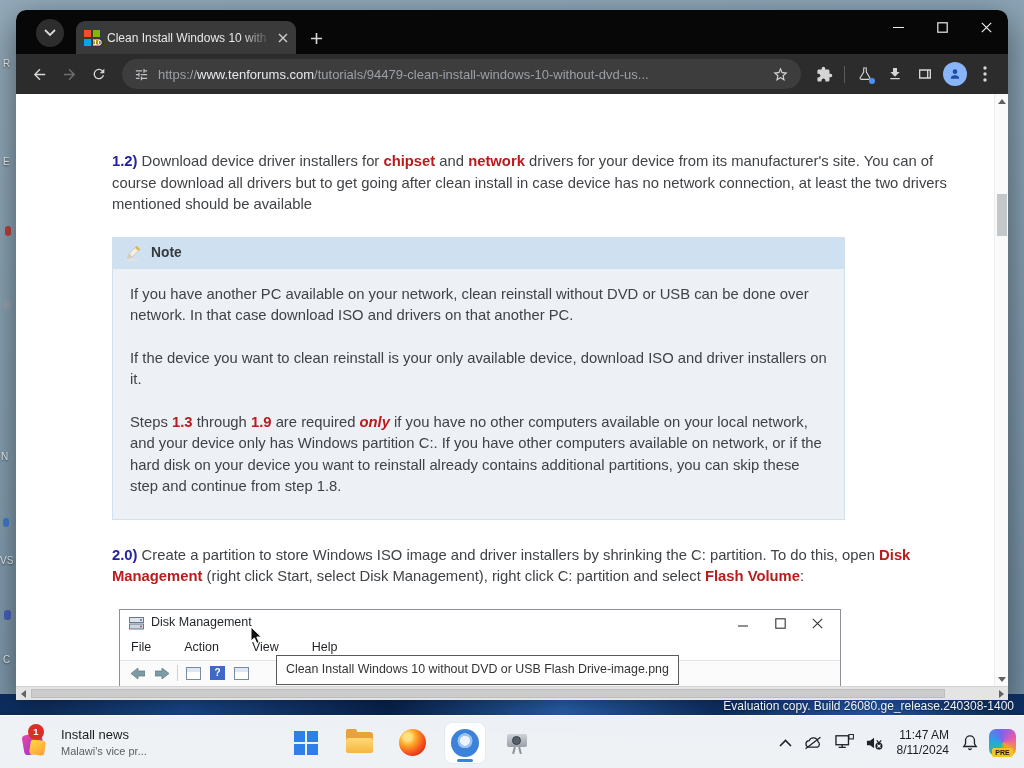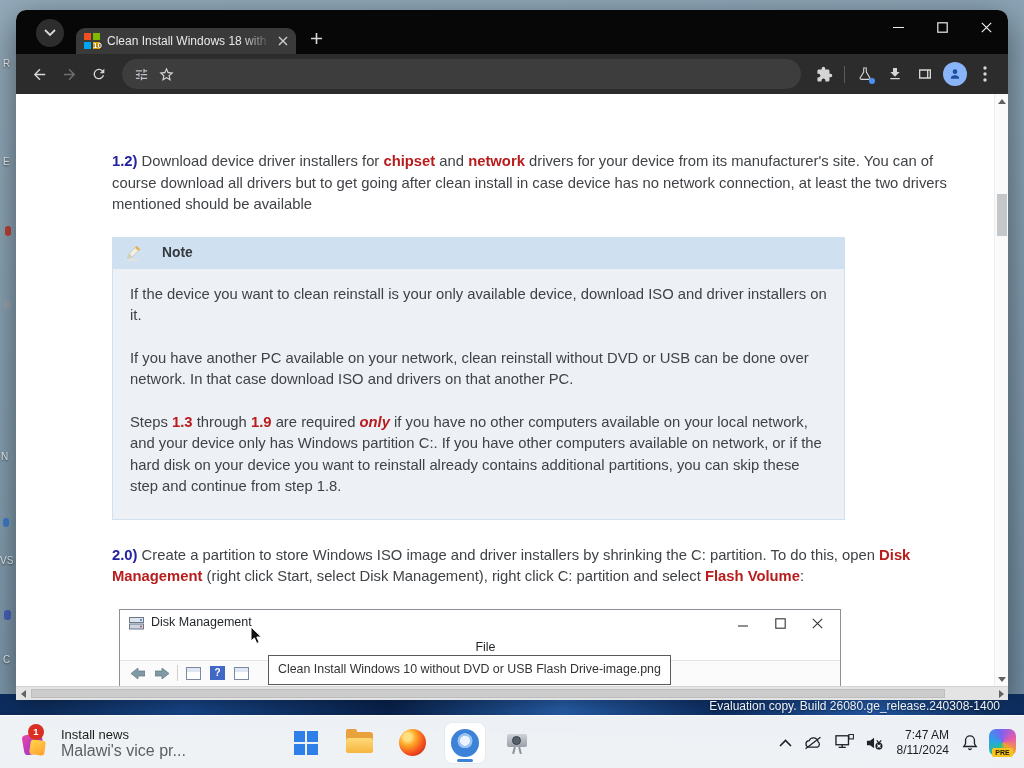--- a/index.html
+++ b/index.html
@@ -12,21 +12,21 @@
   .desk-label { position:absolute; color:#f2f5f8; font-size:10px; text-shadow:0 1px 2px rgba(0,0,0,.55); }
   .desk-dot { position:absolute; border-radius:3px; }
 
   
   .bw { position:absolute; left:16px; top:10px; width:992px; height:690px; border-radius:10px 10px 0 0;
         overflow:hidden; box-shadow:0 10px 34px rgba(0,0,0,.5); background:#fff; }
 
   .titlebar { height:44px; background:#070707; display:flex; align-items:flex-end; position:relative; }
   .tab-search { width:28px; height:28px; border-radius:50%; background:#2d2d2d; margin:0 0 7px 20px;
       display:flex; align-items:center; justify-content:center; color:#d8d8d8; }
-  .tab { margin-left:12px; width:220px; height:26px; background:#3a3a3a; border-radius:9px 9px 0 0;
+  .tab { margin-left:12px; width:220px; height:33px; background:#3a3a3a; border-radius:9px 9px 0 0;
       display:flex; align-items:center; padding:0 8px; gap:7px; }
   .favicon { width:16px; height:16px; position:relative; flex:none; }
   .favicon i { position:absolute; width:7px; height:7px; }
   .favicon .f1 { left:0; top:0; background:#f25022; }
   .favicon .f2 { right:0; top:0; background:#7fba00; }
   .favicon .f3 { left:0; bottom:0; background:#00a4ef; }
   .favicon .f4 { right:0; bottom:0; background:#ffb900; }
   .favicon b { position:absolute; right:-2px; bottom:-1px; color:#fff; font-size:8px; text-shadow:0 0 2px #000; }
   .tab-title { color:#e9e9e9; font-size:12px; white-space:nowrap; overflow:hidden; flex:1;
       -webkit-mask-image:linear-gradient(90deg,#000 82%,transparent); mask-image:linear-gradient(90deg,#000 82%,transparent); }
@@ -54,62 +54,62 @@
   .vs-arrow { position:absolute; left:0; width:14px; height:14px; display:flex; align-items:center; justify-content:center; color:#5f6368; }
   .vs-thumb { position:absolute; left:2px; width:10px; top:100px; height:42px; background:#c4c7ca; }
   .page { position:absolute; left:96px; right:32px; top:0; }
 
   .p-step { margin-top:57px; }
   .step-num { color:#23239f; font-weight:bold; }
   .p-step b, .note-body b { color:#b91c1c; }
 
   .notebox { margin-top:21px; width:733px; border:1px solid #cfe1f1; }
   .note-head { height:31px; background:#cfe1f1; display:flex; align-items:center; gap:10px; padding:0 11px; }
-  .note-title { font-weight:bold; font-size:13.8px; color:#35393d;margin-left:11px; }
+  .note-title { font-weight:bold; font-size:13.8px; color:#35393d; }
   .note-body { background:#edf1f6; padding:15px 17px 21px; }
   .note-body p + p { margin-top:21px; }
 
   .p-13 { margin-top:25px; }
 
   
   .dm { position:relative; margin-top:21px; margin-left:7px; width:722px; height:120px;
       border:1px solid #8d9096; background:#fff; font-size:12.5px; color:#1f2328; }
   .dm-title { height:27px; display:flex; align-items:center; gap:7px; padding:0 9px; }
   .dm-controls { margin-left:auto; display:flex; align-items:center; gap:26px; padding-right:8px; color:#222; }
-  .dm-menu { height:23px; display:flex; gap:33px; padding-left:11px; align-items:center;flex-direction:column; }
+  .dm-menu { height:23px; display:flex; gap:33px; padding-left:11px; align-items:center; }
   .dm-toolbar { height:27px; border-top:1px solid #e3e3e3; border-bottom:1px solid #cfcfcf; background:#fbfbfb;
       display:flex; align-items:center; gap:7px; padding-left:9px; }
   .dm-ico { width:17px; height:15px; display:flex; align-items:center; justify-content:center; }
   .dm-grid { width:15px; height:13px; border:1px solid #7b8aa0; background:linear-gradient(#dfe7f2 35%,#fff 35%); }
   .dm-help { width:15px; height:14px; background:#3f68c7; color:#fff; font-size:10px; font-weight:bold;
       display:flex; align-items:center; justify-content:center; }
   .dm-vsep { width:1px; height:16px; background:#d0d0d0; }
-  .dm-tooltip { position:absolute; left:148px; top:45px; background:#fff; border:1px solid #5a5a5a; padding:3px 9px 4px;
+  .dm-tooltip { position:absolute; left:156px; top:45px; background:#fff; border:1px solid #5a5a5a; padding:3px 9px 4px;
       white-space:nowrap; font-size:12.4px; color:#333; z-index:6; }
   .dm-cursor { position:absolute; left:130px; top:16px; z-index:7; }
 
   .hscroll { position:absolute; left:0; right:0; bottom:0; height:14px; background:#e4e4e4; border-top:1px solid #d2d2d2; }
   .hs-arrow { position:absolute; top:0; width:14px; height:13px; display:flex; align-items:center; justify-content:center; color:#5f6368; }
   .hs-thumb { position:absolute; left:15px; right:63px; top:2px; height:9px; background:#cccccc; border:1px solid #bdbdbd; }
 
   
-  .watermark { position:fixed; right:24px; top:699px; font-size:12px; color:#eef2f6; text-shadow:0 1px 2px rgba(0,0,0,.45); }
+  .watermark { position:fixed; right:10px; top:699px; font-size:12px; color:#eef2f6; text-shadow:0 1px 2px rgba(0,0,0,.45); }
 
   
   .taskbar { position:fixed; left:0; right:0; bottom:0; height:53px; background:rgba(242,245,248,.97);
       border-top:1px solid rgba(255,255,255,.7); box-shadow:0 -1px 4px rgba(0,0,0,.12); }
   .tb-widget { position:absolute; left:10px; top:5px; height:43px; display:flex; align-items:center; gap:11px; padding:0 10px; border-radius:6px; }
   .widget-icon { position:relative; width:30px; height:30px; }
   .wi-sq1 { position:absolute; left:3px; top:6px; width:20px; height:20px; background:linear-gradient(140deg,#e948a5,#8b2fd6); border-radius:4px; transform:rotate(-10deg); }
   .wi-sq2 { position:absolute; left:10px; top:12px; width:15px; height:15px; background:linear-gradient(140deg,#ffd84d,#ff9d2e); border-radius:3px; transform:rotate(8deg); }
   .wi-badge { position:absolute; left:8px; top:-4px; min-width:16px; height:16px; border-radius:8px; background:#d93025;
       color:#fff; font-size:9.5px; font-weight:bold; display:flex; align-items:center; justify-content:center; z-index:2; }
   .widget-text { line-height:16px; }
   .wt-title { font-size:13px; color:#1c1c1c; }
-  .wt-sub { font-size:16px; color:#5d6063; }
+  .wt-sub { font-size:11px; color:#5d6063; }
 
   .tb-center { position:absolute; left:50%; top:0; height:53px; transform:translateX(-226px); display:flex; align-items:center; gap:13px; }
   .tb-item { width:40px; height:40px; border-radius:7px; display:flex; align-items:center; justify-content:center; position:relative; }
   .start-grid { display:grid; grid-template-columns:11px 11px; grid-template-rows:11px 11px; gap:2px; }
   .start-grid i { background:#2e7fe8; }
   .search-pill { width:200px; height:34px; background:#fff; border:1px solid #dcdee1; border-radius:17px;
       display:flex; align-items:center; gap:9px; padding:0 5px 0 13px; color:#3c3f43; font-size:13.5px; }
   .search-label { flex:1; color:#494c50; }
   .doodle { width:26px; height:26px; border-radius:50%; background:#5b4bb5; display:flex; align-items:center; justify-content:center; }
   .folder { position:relative; width:27px; height:21px; }
@@ -161,21 +161,21 @@
           </svg>
       </div>
       <div class="tab">
         <span class="favicon">
           <i class="f1"></i>
             <i class="f2"></i>
             <i class="f3"></i>
             <i class="f4"></i>
           <b>10</b>
         </span>
-        <span class="tab-title">Clean Install Windows 18 with</span>
+        <span class="tab-title">Clean Install Windows 10 with</span>
         <span class="tab-close">
           <svg width="10" height="10" viewBox="0 0 10 10">
               <path d="M1 1l8 8M9 1l-8 8" stroke="currentColor" stroke-width="1.4"></path>
             </svg>
         </span>
       </div>
       <div class="newtab">
         <svg width="13" height="13" viewBox="0 0 13 13">
             <path d="M6.5 1v11M1 6.5h11" stroke="currentColor" stroke-width="1.6"></path>
           </svg>
@@ -212,20 +212,21 @@
       </div>
       <div class="tbtn">
         <svg width="16" height="16" viewBox="0 0 24 24">
             <path d="M17.65 6.35A8 8 0 1 0 19.73 14h-2.08A6 6 0 1 1 12 6c1.66 0 3.14.69 4.22 1.78L13 11h7V4l-2.35 2.35z" fill="currentColor"></path>
           </svg>
       </div>
       <div class="omnibox">
         <svg width="15" height="15" viewBox="0 0 24 24">
             <path d="M3 17v2h6v-2H3zM3 5v2h10V5H3zm10 16v-2h8v-2h-8v-2h-2v6h2zM7 9v2H3v2h4v2h2V9H7zm14 4v-2H11v2h10zm-6-4h2V7h4V5h-4V3h-2v6z" fill="#bdc1c6"></path>
           </svg>
+        <span class="url"><span>https://</span><span class="host">www.tenforums.com</span><span>/tutorials/94479-clean-install-windows-10-without-dvd-us...</span></span>
         <svg width="17" height="17" viewBox="0 0 24 24">
             <path d="M22 9.24l-7.19-.62L12 2 9.19 8.63 2 9.24l5.46 4.73L5.82 21 12 17.27 18.18 21l-1.63-7.03L22 9.24zM12 15.4l-3.76 2.27 1-4.28-3.32-2.88 4.38-.38L12 6.1l1.71 4.04 4.38.38-3.32 2.88 1 4.28L12 15.4z" fill="#d5d5d5"></path>
           </svg>
       </div>
       <div class="tbtn">
         <svg width="17" height="17" viewBox="0 0 24 24">
             <path d="M20.5 11H19V7c0-1.1-.9-2-2-2h-4V3.5a2.5 2.5 0 0 0-5 0V5H4c-1.1 0-2 .9-2 2v3.8h1.5c1.49 0 2.7 1.21 2.7 2.7s-1.21 2.7-2.7 2.7H2V20c0 1.1.9 2 2 2h3.8v-1.5c0-1.49 1.21-2.7 2.7-2.7 1.49 0 2.7 1.21 2.7 2.7V22H17c1.1 0 2-.9 2-2v-4h1.5a2.5 2.5 0 0 0 0-5z" fill="#d5d5d5"></path>
           </svg>
       </div>
       <div class="sep"></div>
@@ -270,22 +271,22 @@
           <div class="note-head">
             <svg width="17" height="17" viewBox="0 0 24 24">
               <path d="M4 20h16v2H4z" fill="#e8e3d6"></path>
               <path d="M5 19l2.5-7L18 1.5 22.5 6 12 16.5 5 19z" fill="#f3efe2" stroke="#b9b39d" stroke-width="0.8"></path>
               <path d="M18 1.5L22.5 6 20 8.5 15.5 4z" fill="#e9b44c"></path>
               <path d="M5 19l2.5-7 4.5 4.5L5 19z" fill="#d8cfb4"></path>
             </svg>
             <span class="note-title">Note</span>
           </div>
           <div class="note-body">
+            <p>If you have another PC available on your network, clean reinstall without DVD or USB can be done over network. In that case download ISO and drivers on that another PC.</p>
             <p>If the device you want to clean reinstall is your only available device, download ISO and driver installers on it.</p>
-            <p>If you have another PC available on your network, clean reinstall without DVD or USB can be done over network. In that case download ISO and drivers on that another PC.</p>
             <p><span>Steps </span><b>1.3</b><span> through </span><b>1.9</b><span> are required </span><b><i>only</i></b><span> if you have no other computers available on your local network, and your device only has Windows partition C:. If you have other computers available on network, or if the hard disk on your device you want to reinstall already contains additional partitions, you can skip these step and continue from step 1.8.</span></p>
           </div>
         </div>
 
         <p class="p-step p-13"><span class="step-num">2.0)</span><span> Create a partition to store Windows ISO image and driver installers by shrinking the C: partition. To do this, open </span><b>Disk Management</b><span> (right click Start, select Disk Management), right click C: partition and select </span><b>Flash Volume</b><span>:</span></p>
 
         <div class="dm">
           <div class="dm-title">
             <svg width="15" height="13" viewBox="0 0 15 13">
               <rect x="0.5" y="0.5" width="14" height="5" fill="#dfe5ee" stroke="#6b7686"></rect>
@@ -443,21 +444,21 @@
       </span>
       <span class="tray-ico">
         <svg width="19" height="16" viewBox="0 0 21 18">
             <path d="M2 6.5v5h3.5L10 15V3L5.5 6.5z" fill="#1f2328"></path>
             <path d="M13 6l5 6M18 6l-5 6" stroke="#1f2328" stroke-width="1.5"></path>
             <circle cx="15.5" cy="12.5" r="4" fill="#1f2328"></circle>
             <path d="M13.7 10.7l3.6 3.6M17.3 10.7l-3.6 3.6" stroke="#fff" stroke-width="1.2"></path>
           </svg>
       </span>
       <span class="clock">
-        <div>7:47 AM</div>
+        <div>11:47 AM</div>
         <div>8/11/2024</div>
       </span>
       <span class="tray-ico">
         <svg width="16" height="17" viewBox="0 0 18 19">
             <path d="M9 2a5 5 0 0 0-5 5v4l-2 3h14l-2-3V7a5 5 0 0 0-5-5z" fill="none" stroke="#1f2328" stroke-width="1.5"></path>
             <path d="M7.5 16a1.5 1.5 0 0 0 3 0" fill="none" stroke="#1f2328" stroke-width="1.4"></path>
           </svg>
       </span>
       <span class="copilot">
         <span class="pre">PRE</span>

